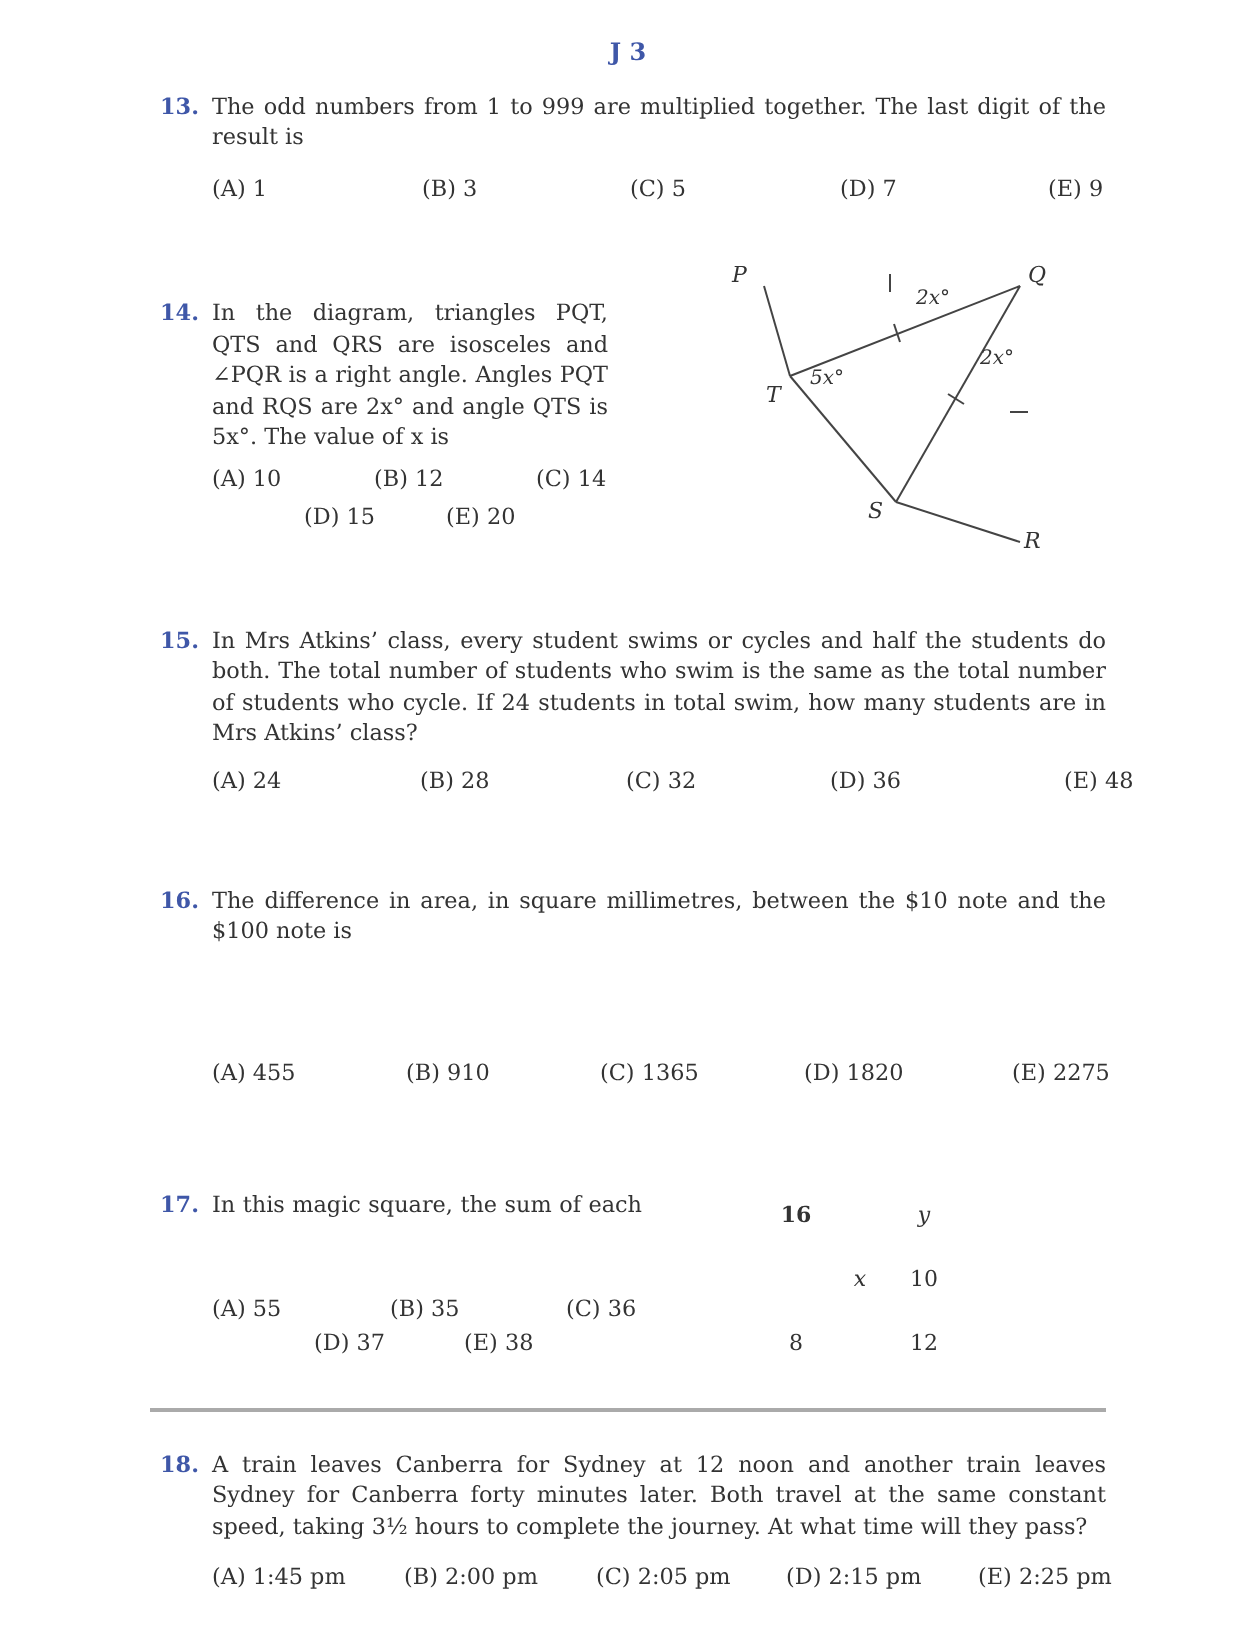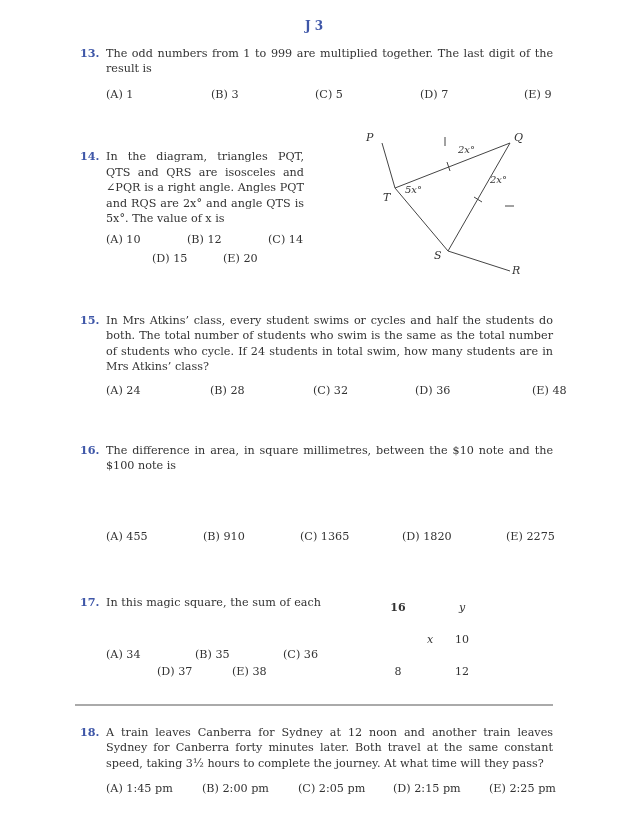--- a/index.html
+++ b/index.html
@@ -92,21 +92,21 @@
   <span class="opt" style="left:300px;top:530px;">(C) 1365</span>
   <span class="opt" style="left:402px;top:530px;">(D) 1820</span>
   <span class="opt" style="left:506px;top:530px;">(E) 2275</span>
 </div>
 
 <div>
   <span class="qnum" style="left:80px;top:595px;">17.</span>
   <div class="qtext" style="left:106px;top:595px;width:215px;line-height:15.5px;">
     <div style="text-align:justify;text-align-last:justify;">In this magic square, the sum of each</div>
   </div>
-  <span class="opt" style="left:106px;top:648px;">(A) 34</span>
+  <span class="opt" style="left:106px;top:648px;">(A) 55</span>
   <span class="opt" style="left:195px;top:648px;text-align:right;">(B) 35</span>
   <span class="opt" style="left:283px;top:648px;">(C) 36</span>
   <span class="opt" style="left:157px;top:665px;">(D) 37</span>
   <span class="opt" style="left:232px;top:665px;">(E) 38</span>
 
   <div>
     <span class="cell" style="left:383px;top:601px;font-weight:bold;">16</span>
     <span class="cell" style="left:415px;top:601px;"></span>
     <span class="cell i" style="left:447px;top:601px;">y</span>
     <span class="cell" style="left:383px;top:633px;"></span>

